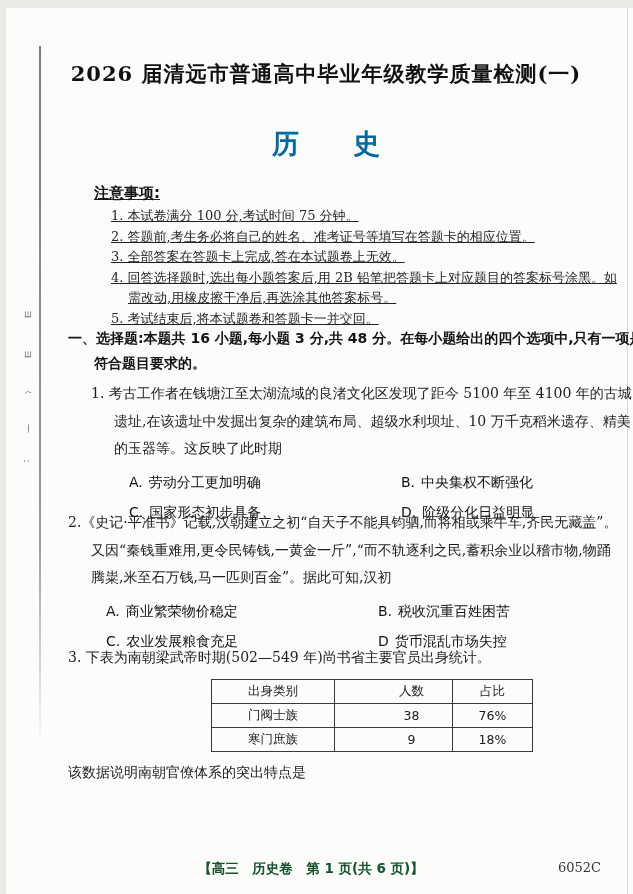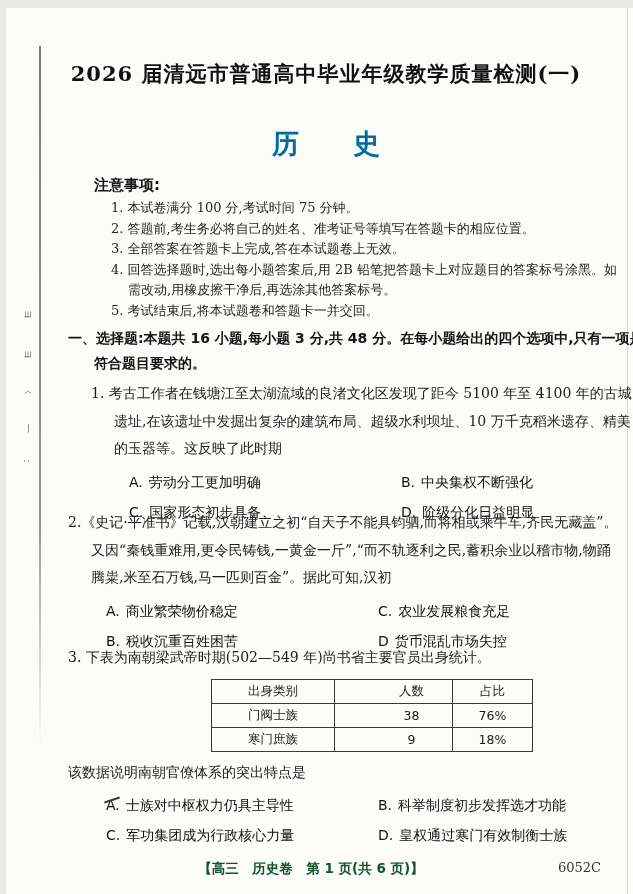--- a/index.html
+++ b/index.html
@@ -34,21 +34,21 @@
     font-family:"DejaVu Serif",serif;
     font-weight:bold;font-size:21px;color:#111;
     letter-spacing:1px;
   }
   .subject{
     position:absolute;left:40px;top:118px;width:560px;
     text-align:center;
     font-family:"DejaVu Serif",serif;
     font-weight:bold;font-size:27px;color:#0369a1;
   }
-  .notice{position:absolute;left:88px;top:168px;width:528px;}
+  .notice{position:absolute;left:88px;top:176px;width:528px;text-decoration:underline;}
   .notice-heading{
     font-weight:bold;font-size:15px;color:#151515;margin-bottom:3px;
   }
   .notice-item{
     font-family:"DejaVu Serif",serif;
     font-size:13px;line-height:20.5px;color:#262626;
     padding-left:34px;text-indent:-17px;width:500px;
   }
   .section-heading{
     position:absolute;left:62px;top:318px;width:552px;
@@ -142,22 +142,22 @@
       <div class="option"><span class="opt-label">B.</span><span>中央集权不断强化</span></div>
       <div class="option"><span class="opt-label">C.</span><span>国家形态初步具备</span></div>
       <div class="option"><span class="opt-label">D.</span><span>阶级分化日益明显</span></div>
     </div>
   </div>
 
   <div class="question q2">
     <div class="stem"><span class="q-num">2.</span><span>《史记·平准书》记载,汉朝建立之初“自天子不能具钧驷,而将相或乘牛车,齐民无藏盖”。又因“秦钱重难用,更令民铸钱,一黄金一斤”,“而不轨逐利之民,蓄积余业以稽市物,物踊腾粜,米至石万钱,马一匹则百金”。据此可知,汉初</span></div>
     <div class="options">
       <div class="option"><span class="opt-label">A.</span><span>商业繁荣物价稳定</span></div>
+      <div class="option"><span class="opt-label">B.</span><span>税收沉重百姓困苦</span></div>
       <div class="option"><span class="opt-label">C.</span><span>农业发展粮食充足</span></div>
-      <div class="option"><span class="opt-label">B.</span><span>税收沉重百姓困苦</span></div>
       <div class="option"><span class="opt-label">D</span><span>货币混乱市场失控</span></div>
     </div>
   </div>
 
   <div class="question q3">
     <div class="stem"><span class="q-num">3.</span> <span>下表为南朝梁武帝时期(502—549 年)尚书省主要官员出身统计。</span></div>
 
     <table class="stat">
       <tbody>
           <tr>
@@ -173,26 +173,20 @@
       <tr>
         <td>寒门庶族</td>
         <td>9</td>
         <td>18%</td>
       </tr>
     </tbody>
       </table>
 
     <div class="after-table">该数据说明南朝官僚体系的突出特点是</div>
 
-    <div class="options">
-      <div class="option"><span class="pencil-mark"></span><span class="opt-label">A.</span><span>士族对中枢权力仍具主导性</span></div>
-      <div class="option"><span class="opt-label">B.</span><span>科举制度初步发挥选才功能</span></div>
-      <div class="option"><span class="opt-label">C.</span><span>军功集团成为行政核心力量</span></div>
-      <div class="option"><span class="opt-label">D.</span><span>皇权通过寒门有效制衡士族</span></div>
-    </div>
   </div>
 
   <div class="footer">
     <div class="footer-center">【高三　历史卷　第 1 页(共 6 页)】</div>
     <div class="footer-code">6052C</div>
   </div>
 
 </div>
 
 </body></html>

